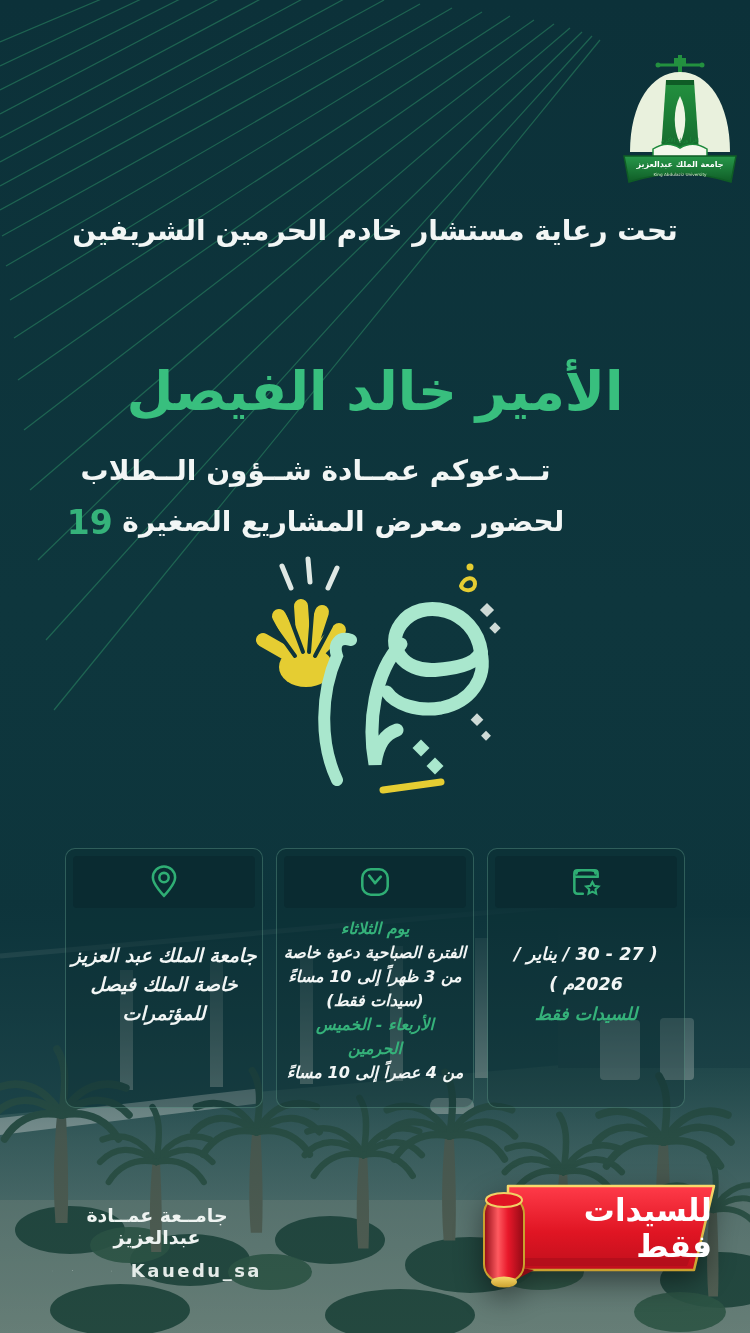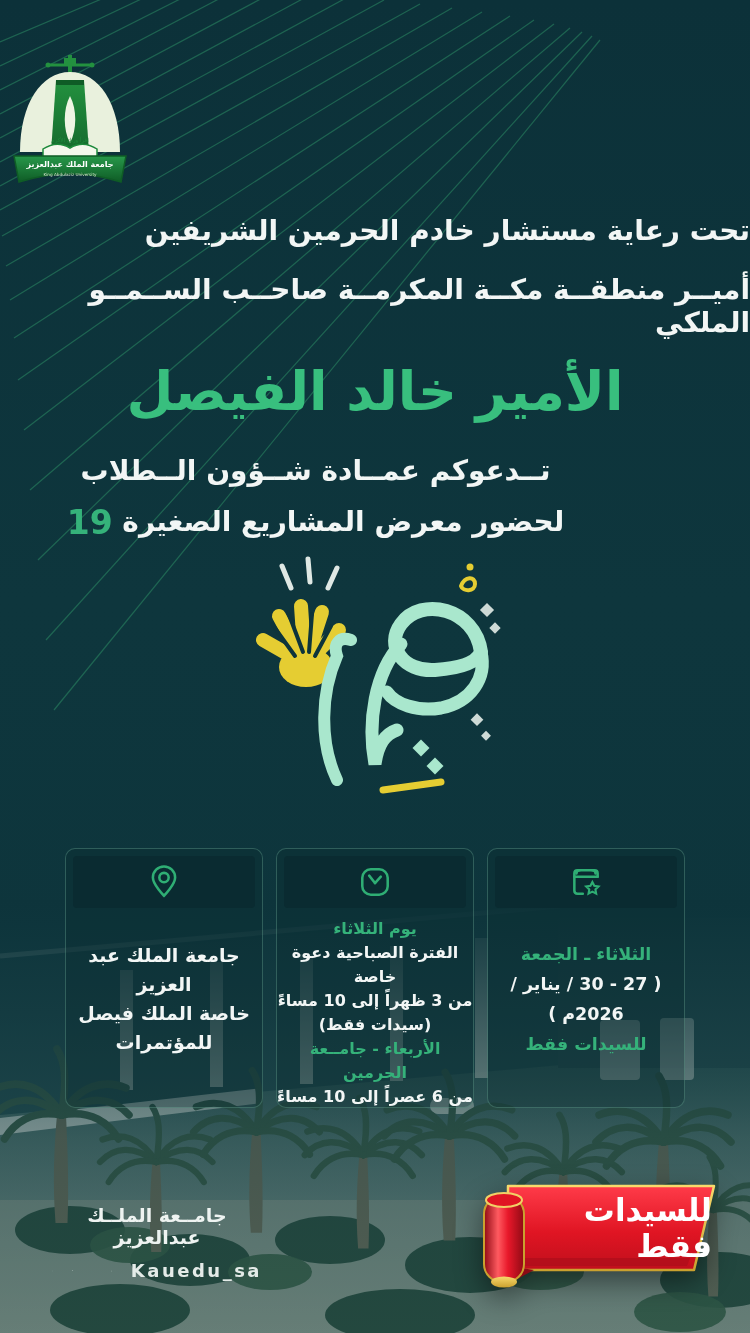--- a/index.html
+++ b/index.html
@@ -10,38 +10,38 @@
     direction:rtl; color:#f2f6f5;
   }
   
   .fan{position:absolute;top:0;left:0;z-index:1;}
   .fan line{stroke:#2f9568;stroke-width:1.2;opacity:.5;}
   
   .photo{position:absolute;left:0;top:900px;width:750px;height:433px;z-index:0;}
   .photo-overlay{position:absolute;inset:0;
     background:linear-gradient(180deg,#0d343b 0%,rgba(13,52,59,.78) 22%,rgba(13,52,59,.42) 55%,rgba(16,56,60,.30) 100%);}
   
-  .logo-wrap{position:absolute;top:52px;left:0;width:750px;display:flex;justify-content:flex-end;z-index:3;}
-  
-  .patronage{position:absolute;top:214px;left:0;width:750px;z-index:3;}
+  .logo-wrap{position:absolute;top:52px;left:0;width:750px;display:flex;justify-content:flex-start;z-index:3;}
+  
+  .patronage{position:absolute;top:214px;left:0;width:750px;text-align:center;z-index:3;}
   .patronage p{margin:0 0 26px 0;font-size:28px;font-weight:bold;letter-spacing:0;}
   .prince{position:absolute;top:336px;left:0;width:750px;text-align:center;z-index:3;
     font-size:54px;font-weight:bold;color:#38bf7e;line-height:112px;}
   .invite{position:absolute;top:454px;left:0;width:631px;text-align:center;z-index:3;}
   .invite p{margin:0 0 16px 0;font-size:28px;font-weight:bold;}
   .invite .num{color:#35b27a;font-size:33px;vertical-align:-3px;}
   
   .brand{position:absolute;top:552px;left:225px;width:300px;height:252px;z-index:3;}
   
   .cards{position:absolute;top:848px;right:65px;left:65px;height:260px;display:flex;gap:13px;z-index:3;}
   .card{flex:1;border:1px solid rgba(120,190,165,.32);border-radius:10px;
     background:rgba(9,42,48,.30);position:relative;}
   .card-head{margin:7px;height:52px;background:#0a2b31;border-radius:4px;
     display:flex;align-items:center;justify-content:center;}
-  .card-body{text-align:center;font-weight:bold;}
+  .card-body{text-align:center;font-weight:bold;font-style:italic;}
   .times-body{padding-top:2px;line-height:24px;font-size:16px;}
   .dates-body{padding-top:24px;line-height:30px;font-size:17.5px;}
   .loc-body{padding-top:26px;line-height:29px;font-size:19px;}
   .g{color:#35b27a;margin:0;} .w{color:#f2f6f5;margin:0;}
   
   .ribbon{position:absolute;top:1170px;right:24px;width:250px;height:125px;z-index:4;
     filter:drop-shadow(0 10px 14px rgba(0,0,0,.45));}
   .ribbon-label{position:absolute;top:16px;left:58px;right:14px;height:84px;
     display:flex;align-items:center;justify-content:center;
     font-size:31px;font-weight:bold;color:#ffffff;}
@@ -175,21 +175,20 @@
       <text x="70" y="90" text-anchor="middle" font-size="5.5" fill="#1e8a3c">اقرأ وربك الأكرم</text>
       <path d="M43,97 C52,91 62,91 70,96 C78,91 88,91 97,97 L97,110 C88,104 78,104 70,109 C62,104 52,104 43,110 Z" fill="#f4f8ec" stroke="#1e8a3c" stroke-width="1.5"></path>
       <path d="M14,104 L126,104 L121,130 C85,119 55,119 19,130 Z" fill="url(#grnb)" stroke="#0f5c26" stroke-width="1.5"></path>
       <text x="70" y="115" text-anchor="middle" font-size="8" font-weight="bold" fill="#ffffff">جامعة الملك عبدالعزيز</text>
       <text x="70" y="124" text-anchor="middle" font-size="4.2" fill="#d7e9cf">King Abdulaziz University</text>
     </svg>
   </div>
 
   <div class="patronage">
     <p>تحت رعاية مستشار خادم الحرمين الشريفين</p>
-    <p>أميــر منطقــة مكــة المكرمــة صاحــب الســمــو الملكي</p>
   </div>
 
   <div class="prince">الأمير خالد الفيصل</div>
 
   <div class="invite">
     <p>تــدعوكم عمــادة شــؤون الــطلاب</p>
     <p>
       <span>لحضور معرض المشاريع الصغيرة</span>
       <span class="num">19</span>
     </p>
@@ -248,42 +247,41 @@
       <div class="card-head">
         <svg width="36" height="36" viewBox="0 0 34 34" fill="none" stroke="#2fae74" stroke-width="2.4" stroke-linecap="round">
           <path d="M11,6 C9,6 8,7 8,9"></path>
             <path d="M23,6 C25,6 26,7 26,9"></path>
           <path d="M6,12 L28,12"></path>
           <path d="M28,12 L28,9 C28,7 27,6 25,6 L9,6 C7,6 6,7 6,9 L6,25 C6,27 7,28 9,28 L14,28"></path>
           <path d="M23,17 l1.8,3.6 4,0.6 -2.9,2.8 0.7,4 -3.6,-1.9 -3.6,1.9 0.7,-4 -2.9,-2.8 4,-0.6 Z" stroke-width="2"></path>
         </svg>
       </div>
       <div class="card-body dates-body">
-        <p class="g">الثلاثاء ـ الجمعة</p>
         <p class="w">( 27 - 30 / يناير / 2026م )</p>
         <p class="g">للسيدات فقط</p>
       </div>
     </article>
 
     <article class="card">
       <div class="card-head">
         <svg width="36" height="36" viewBox="0 0 34 34" fill="none" stroke="#2fae74" stroke-width="2.4" stroke-linecap="round">
           <rect x="5" y="5" width="24" height="24" rx="8"></rect>
           <line x1="17" y1="18" x2="11.5" y2="11"></line>
             <line x1="17" y1="18" x2="22.5" y2="12"></line>
         </svg>
       </div>
       <div class="card-body times-body">
         <p class="g">يوم الثلاثاء</p>
         <p class="w">الفترة الصباحية دعوة خاصة</p>
         <p class="w">من 3 ظهراً إلى 10 مساءً</p>
         <p class="w">(سيدات فقط)</p>
-        <p class="g">الأربعاء - جامــعة</p>
+        <p class="g">الأربعاء - الخميس</p>
         <p class="g">الحرمين</p>
-        <p class="w">من 6 عصراً إلى 10 مساءً</p>
+        <p class="w">من 4 عصراً إلى 10 مساءً</p>
       </div>
     </article>
 
     <article class="card">
       <div class="card-head">
         <svg width="36" height="36" viewBox="0 0 34 34" fill="none" stroke="#2fae74" stroke-width="2.4" stroke-linecap="round">
           <path d="M17,30 C17,30 6.5,19.5 6.5,12.8 A10.5,10.5 0 1 1 27.5,12.8 C27.5,19.5 17,30 17,30 Z"></path>
           <circle cx="17" cy="12.8" r="4.4"></circle>
         </svg>
       </div>
@@ -318,21 +316,21 @@
       <polygon points="36,88 214,88 211,96 36,96" fill="#a50d19" opacity="0.55"></polygon>
       <polygon points="32,96 58,100 32,114" fill="#8c0a15"></polygon>
       <rect x="8" y="26" width="40" height="86" rx="18" fill="url(#rollg)" stroke="#caa12f" stroke-width="2"></rect>
       <ellipse cx="28" cy="30" rx="18" ry="7" fill="#e01523" stroke="#f2d066" stroke-width="2"></ellipse>
       <ellipse cx="28" cy="112" rx="13" ry="5.5" fill="url(#goldg)"></ellipse>
     </svg>
     <div class="ribbon-label">للسيدات فقط</div>
   </div>
 
   <footer class="footer">
-    <div class="uni">جامــعة الملــك عبدالعزيز</div>
+    <div class="uni">جامــعة عمــادة عبدالعزيز</div>
     <div class="social">
       <svg width="16" height="16" viewBox="0 0 16 16">
         <path d="M1,1 L6.5,8.6 L1.2,15 H3.4 L7.6,9.9 L11.3,15 H15 L9.2,7.1 L14.3,1 H12.1 L8.1,5.8 L4.7,1 Z" fill="#e4ebe8"></path>
       </svg>
       <svg width="20" height="15" viewBox="0 0 20 15">
         <rect x="0" y="0" width="20" height="15" rx="4.5" fill="#e4ebe8"></rect>
         <polygon points="8,4.2 13.2,7.5 8,10.8" fill="#51706e"></polygon>
       </svg>
       <svg width="16" height="16" viewBox="0 0 16 16" fill="none" stroke="#e4ebe8" stroke-width="1.6">
         <rect x="1" y="1" width="14" height="14" rx="4.2"></rect>

